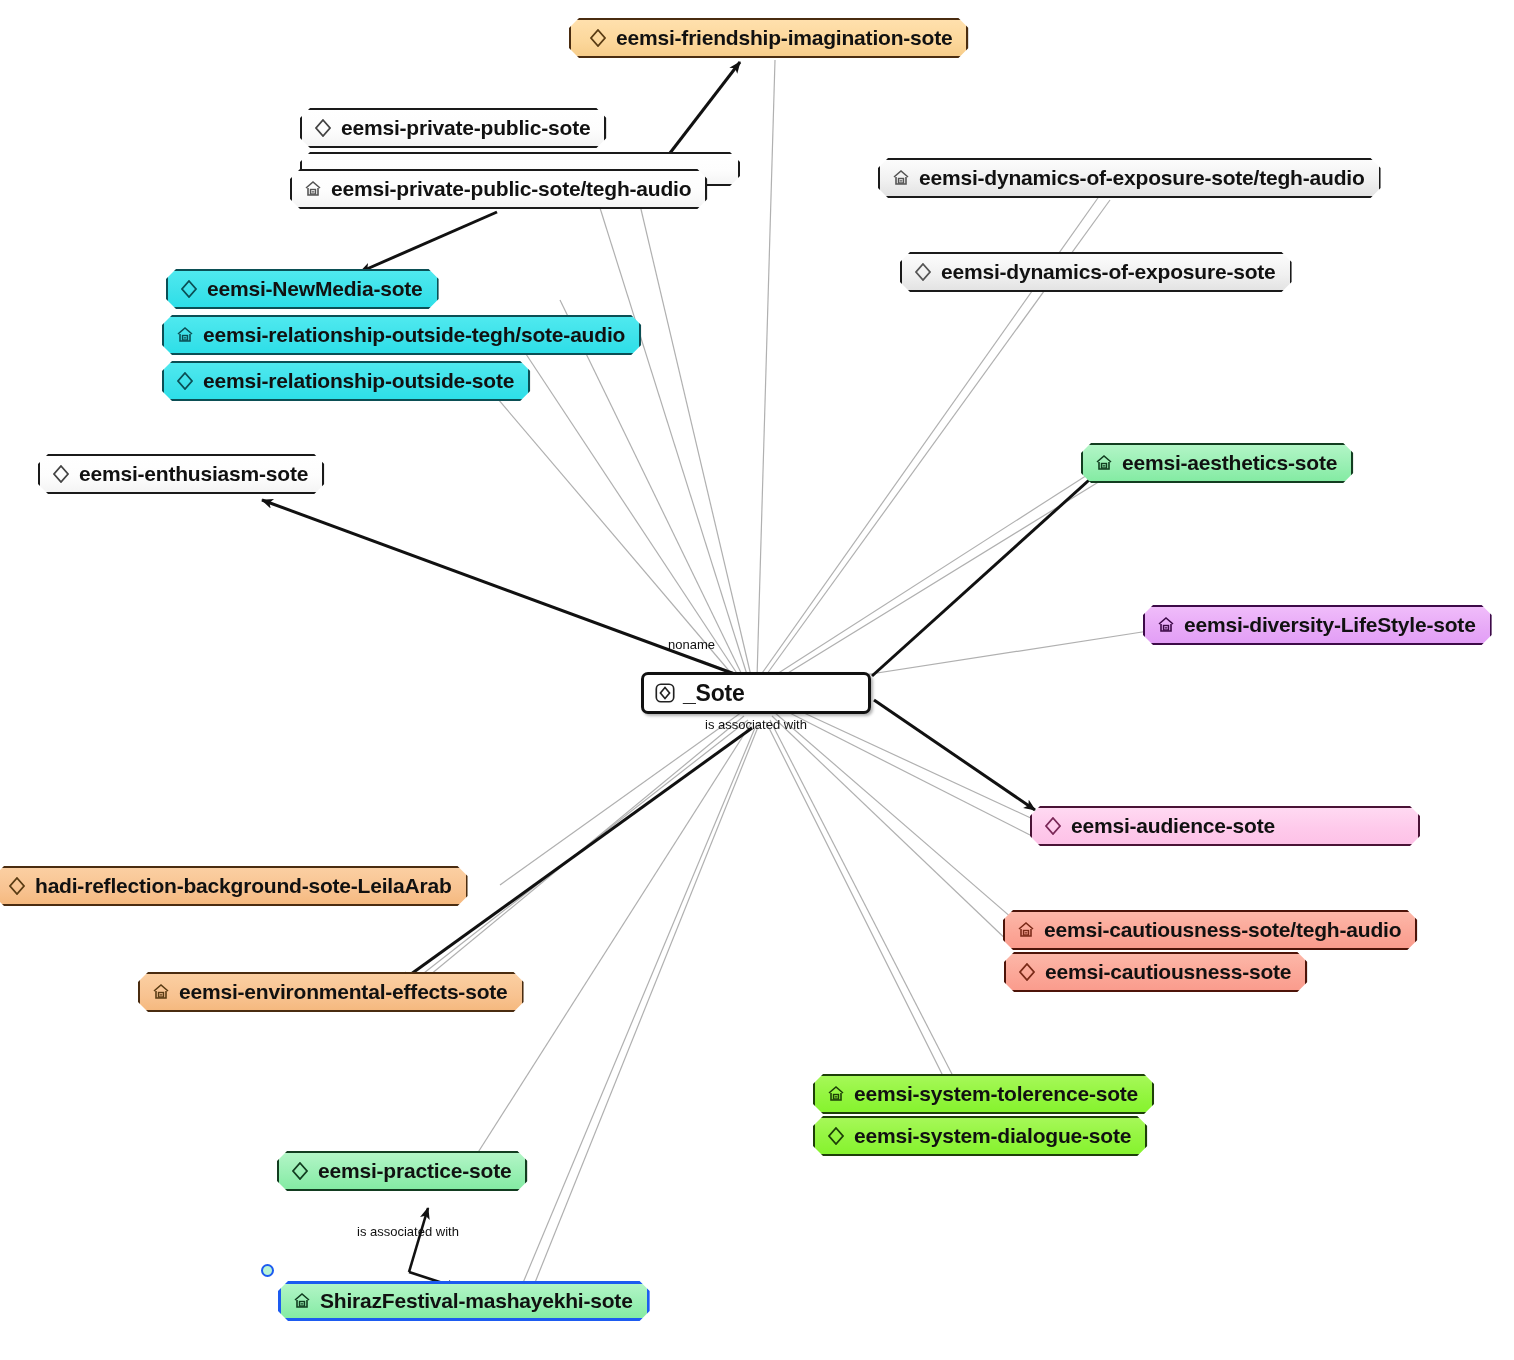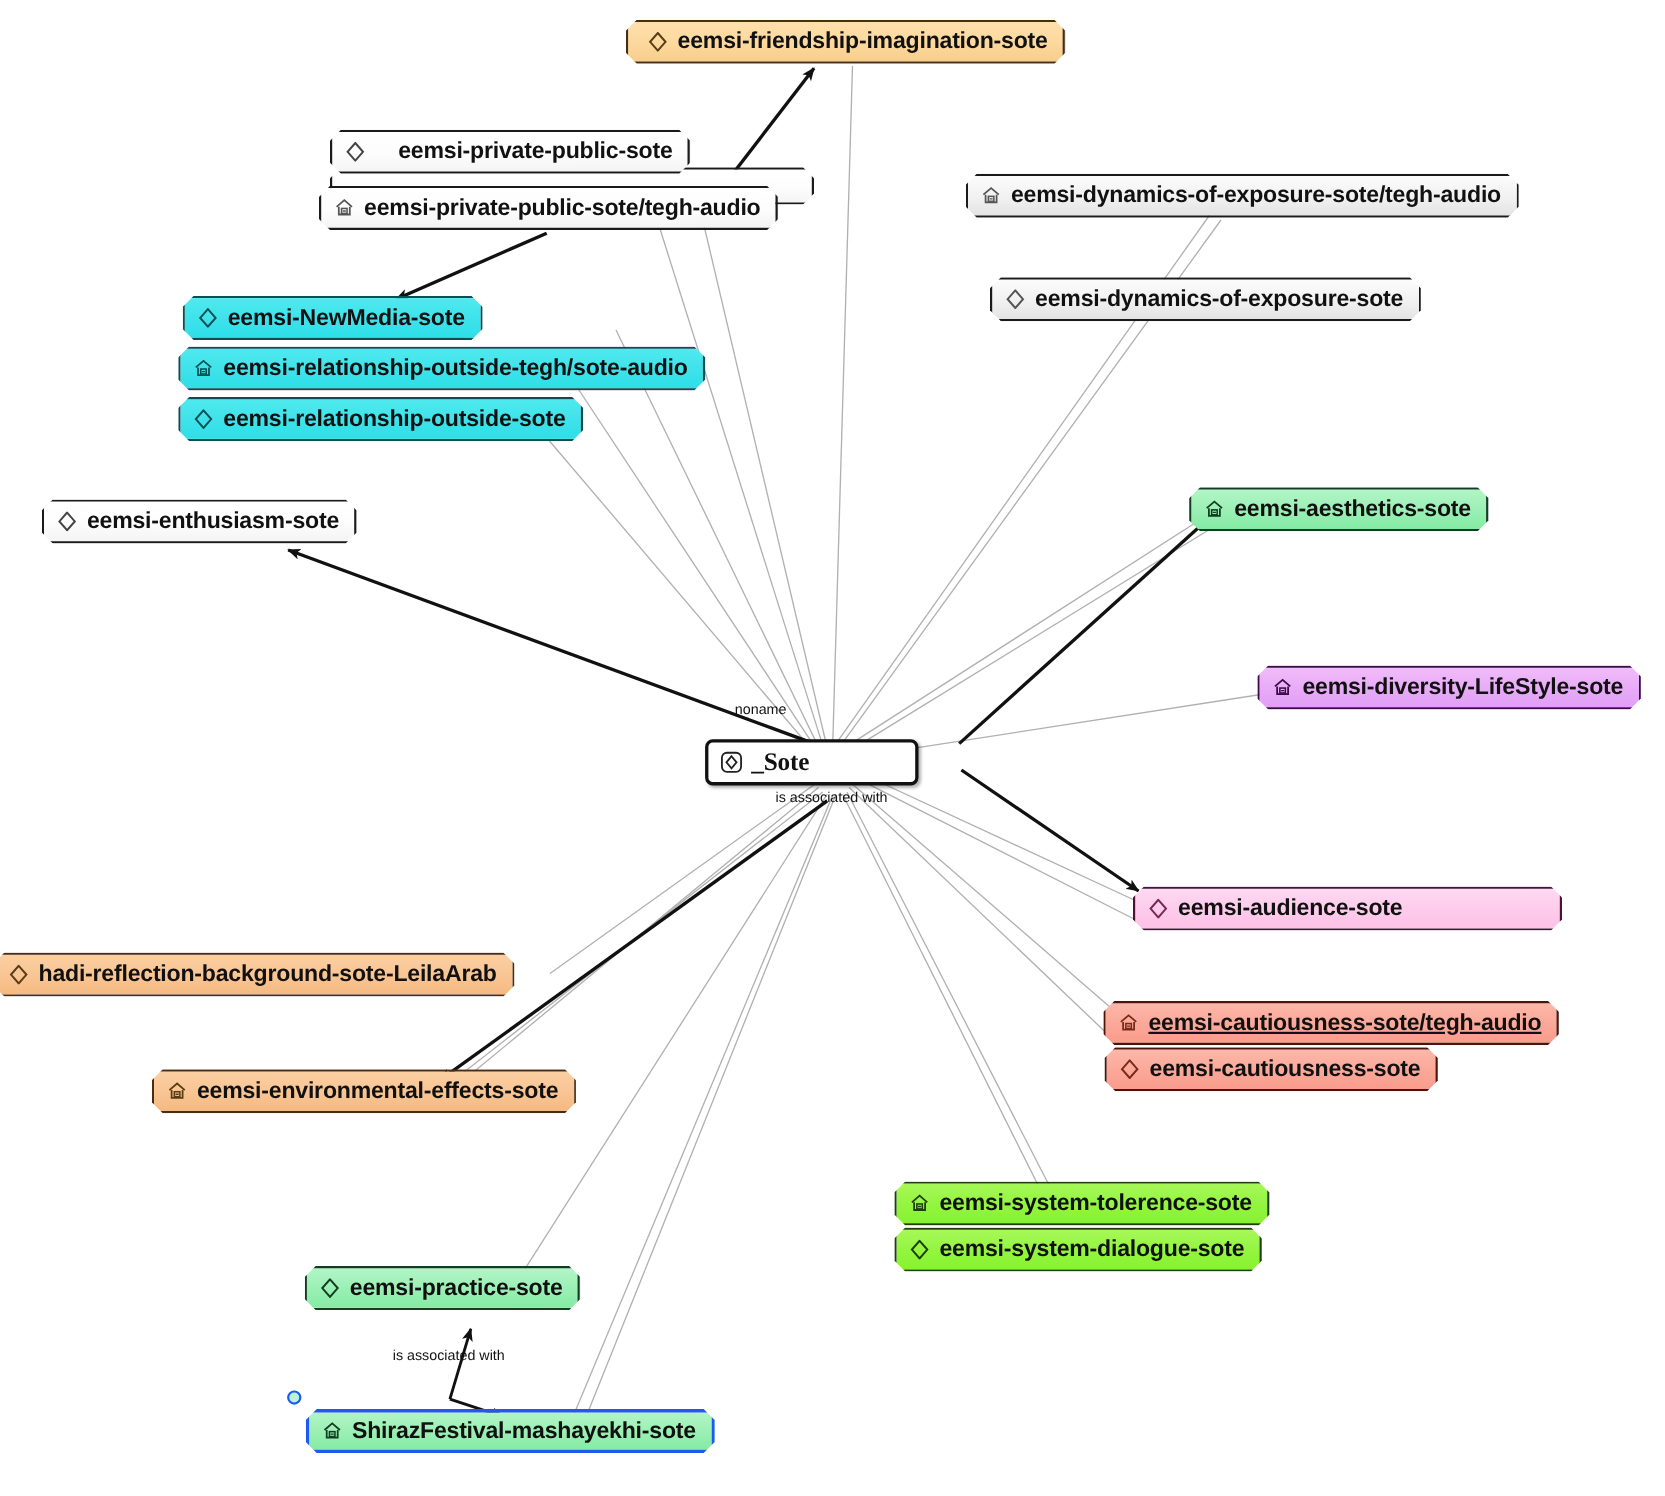--- a/index.html
+++ b/index.html
@@ -173,21 +173,21 @@
 
   <div class="node clip fill-orange border-brown" style="left:569px; top:18px; z-index:6;padding-left:16px;">
     <span class="glyph">
       <svg width="18" height="18" viewBox="0 0 18 18">
           <path d="M9,1 L16,9 L9,17 L2,9 z" fill="none" stroke="#5a3c14" stroke-width="1.8"></path>
         </svg>
     </span>
     <span class="label">eemsi-friendship-imagination-sote</span>
   </div>
 
-  <div class="node clip fill-white border-dark" style="left:300px; top:118px; z-index:5;gap:21px;">
+  <div class="node clip fill-white border-dark" style="left:300px; top:108px; z-index:5;">
     <span class="glyph">
       <svg width="18" height="18" viewBox="0 0 18 18">
           <path d="M9,1 L16,9 L9,17 L2,9 z" fill="none" stroke="#444" stroke-width="1.8"></path>
         </svg>
     </span>
     <span class="label">eemsi-private-public-sote</span>
   </div>
 
   <div class="node clip fill-white border-dark" style="left:290px; top:169px; z-index:7;">
     <span class="glyph">
@@ -278,40 +278,40 @@
       <svg width="20" height="20" viewBox="0 0 20 20">
         <path d="M3,9 L10,3 L17,9" fill="none" stroke="#3d0a48" stroke-width="1.6"></path>
         <path d="M5,9 L5,16 L15,16 L15,9" fill="none" stroke="#3d0a48" stroke-width="1.6"></path>
         <rect x="7.5" y="10.5" width="5" height="4.5" fill="none" stroke="#3d0a48" stroke-width="1.4"></rect>
         <line x1="8.6" y1="12.8" x2="11.4" y2="12.8" stroke="#3d0a48" stroke-width="1.2"></line>
       </svg>
     </span>
     <span class="label">eemsi-diversity-LifeStyle-sote</span>
   </div>
 
-  <div class="node center" style="left:641px; top:672px; width:194px; z-index:10;font-family:Liberation Serif, serif;">
+  <div class="node center" style="left:641px; top:672px; width:230px; z-index:10;">
     <span class="glyph">
       <svg width="24" height="24" viewBox="0 0 24 24">
         <rect x="2.5" y="2.5" width="19" height="19" rx="5" ry="5" fill="none" stroke="#222" stroke-width="1.8"></rect>
         <path d="M12,6 L17,12 L12,18 L7,12 z" fill="none" stroke="#222" stroke-width="1.8"></path>
       </svg>
     </span>
     <span class="label">_Sote</span>
   </div>
 
   <div class="node clip fill-pink border-pinkd" style="left:1030px; top:806px; width:390px; z-index:6;">
     <span class="glyph">
       <svg width="18" height="18" viewBox="0 0 18 18">
           <path d="M9,1 L16,9 L9,17 L2,9 z" fill="none" stroke="#7a2757" stroke-width="1.8"></path>
         </svg>
     </span>
     <span class="label">eemsi-audience-sote</span>
   </div>
 
-  <div class="node clip fill-salmon border-salmond" style="left:1003px; top:910px; z-index:6;text-decoration:underline;">
+  <div class="node clip fill-salmon border-salmond" style="left:1003px; top:910px; z-index:6;">
     <span class="glyph">
       <svg width="20" height="20" viewBox="0 0 20 20">
         <path d="M3,9 L10,3 L17,9" fill="none" stroke="#7a2a18" stroke-width="1.6"></path>
         <path d="M5,9 L5,16 L15,16 L15,9" fill="none" stroke="#7a2a18" stroke-width="1.6"></path>
         <rect x="7.5" y="10.5" width="5" height="4.5" fill="none" stroke="#7a2a18" stroke-width="1.4"></rect>
         <line x1="8.6" y1="12.8" x2="11.4" y2="12.8" stroke="#7a2a18" stroke-width="1.2"></line>
       </svg>
     </span>
     <span class="label">eemsi-cautiousness-sote/tegh-audio</span>
   </div>

